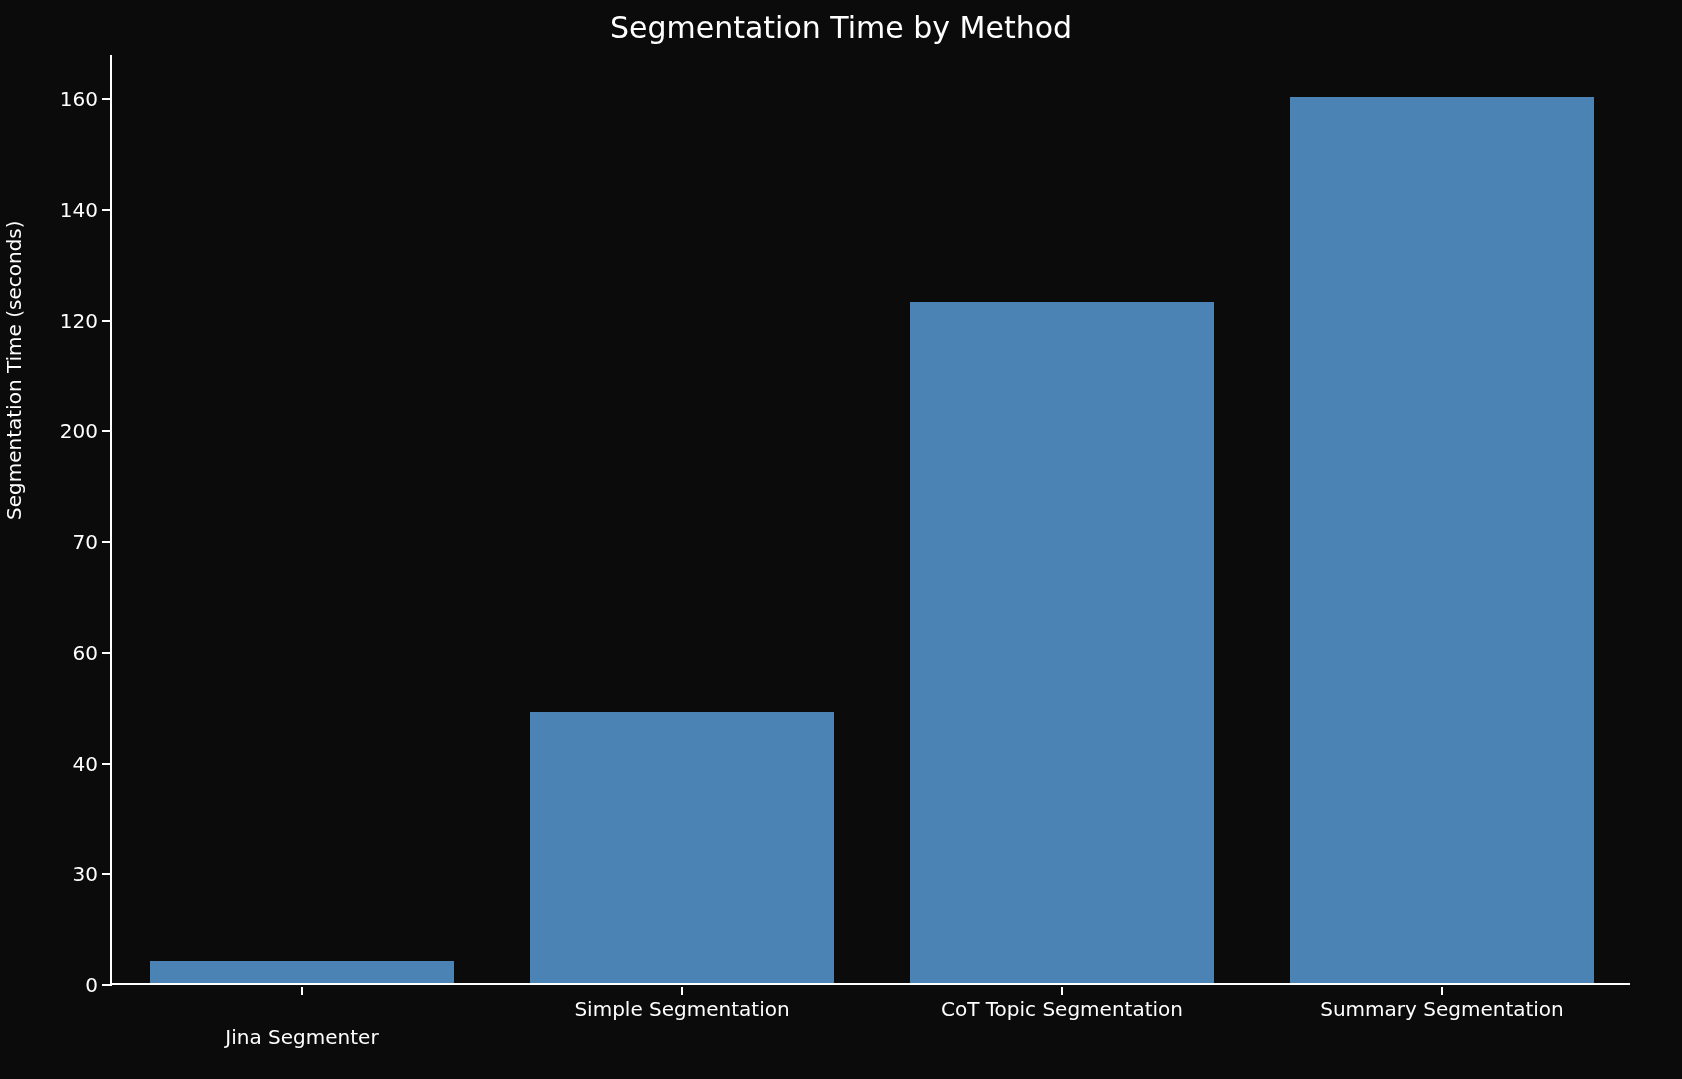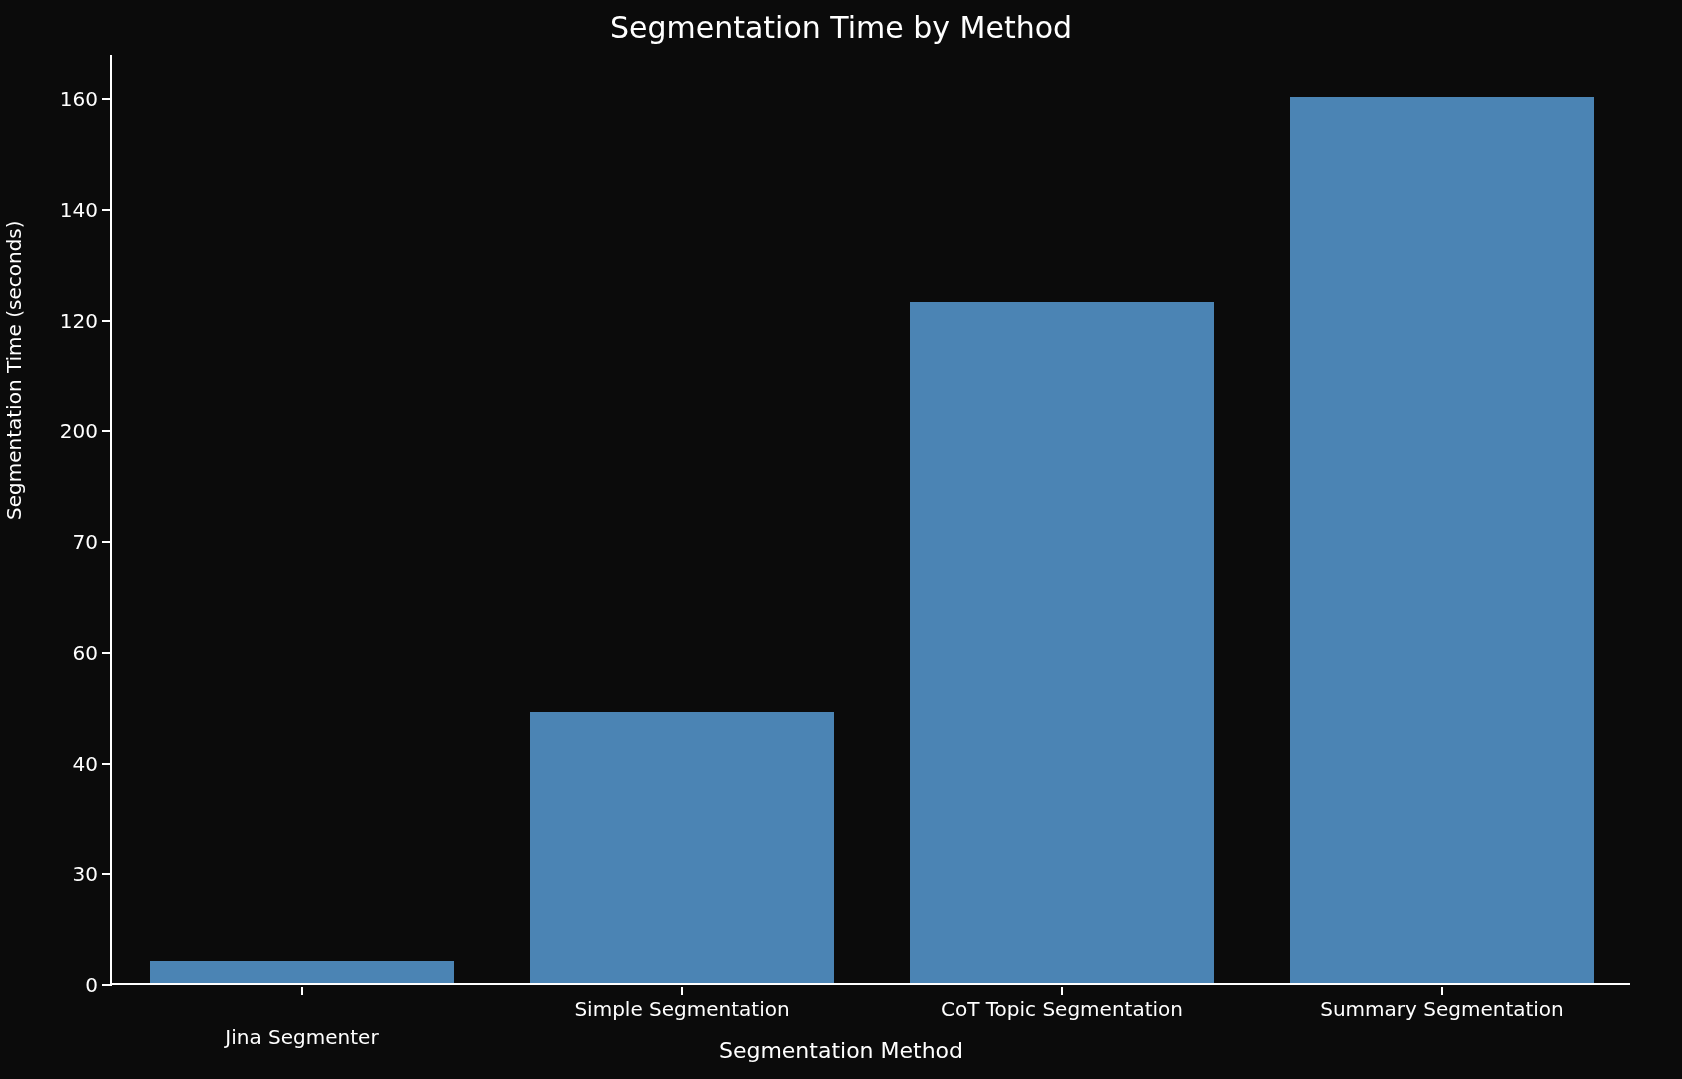--- a/index.html
+++ b/index.html
@@ -123,14 +123,13 @@
       <div class="xtick" style="left: 570px;"></div>
       <div class="xtick-label" style="left: 570px;">Simple Segmentation</div>
       <div class="bar" style="left: 798px; width: 304px; height: 680.893px; background: rgb(75, 132, 180);"></div>
       <div class="xtick" style="left: 950px;"></div>
       <div class="xtick-label" style="left: 950px;">CoT Topic Segmentation</div>
       <div class="bar" style="left: 1178px; width: 304px; height: 885.714px; background: rgb(75, 132, 180);"></div>
       <div class="xtick" style="left: 1330px;"></div>
       <div class="xtick-label" style="left: 1330px;">Summary Segmentation</div>
     </div>
 
-  <div class="xlabel">Segmentation Method</div>
 </div>
 
 </body></html>

